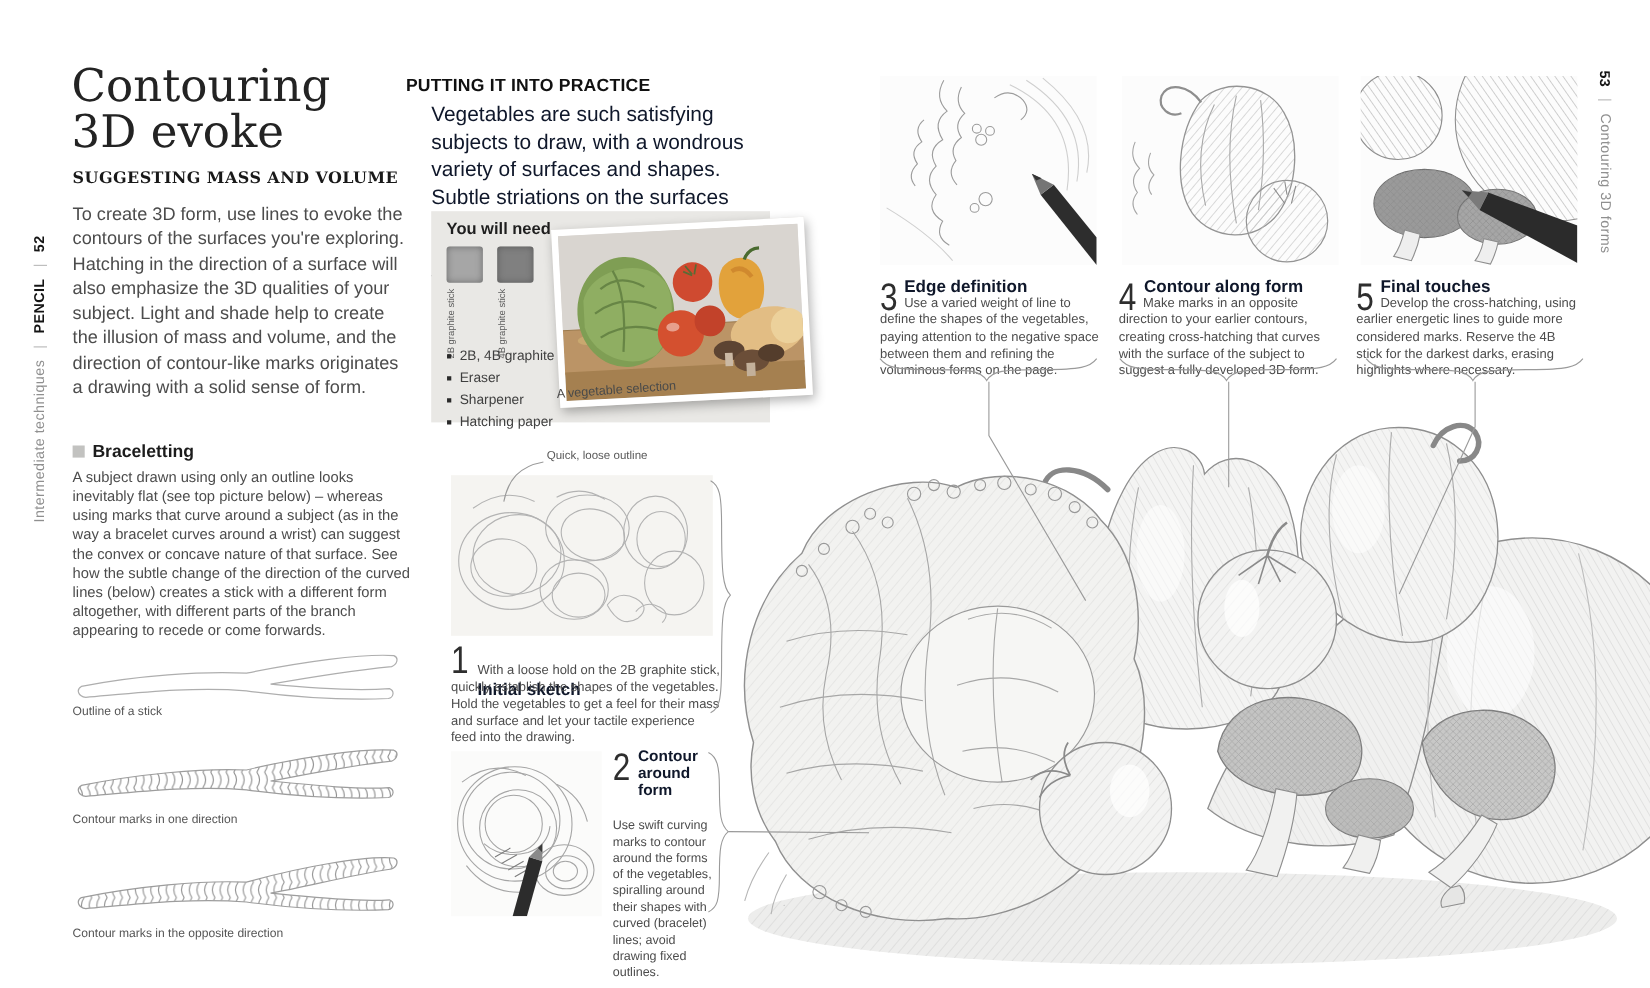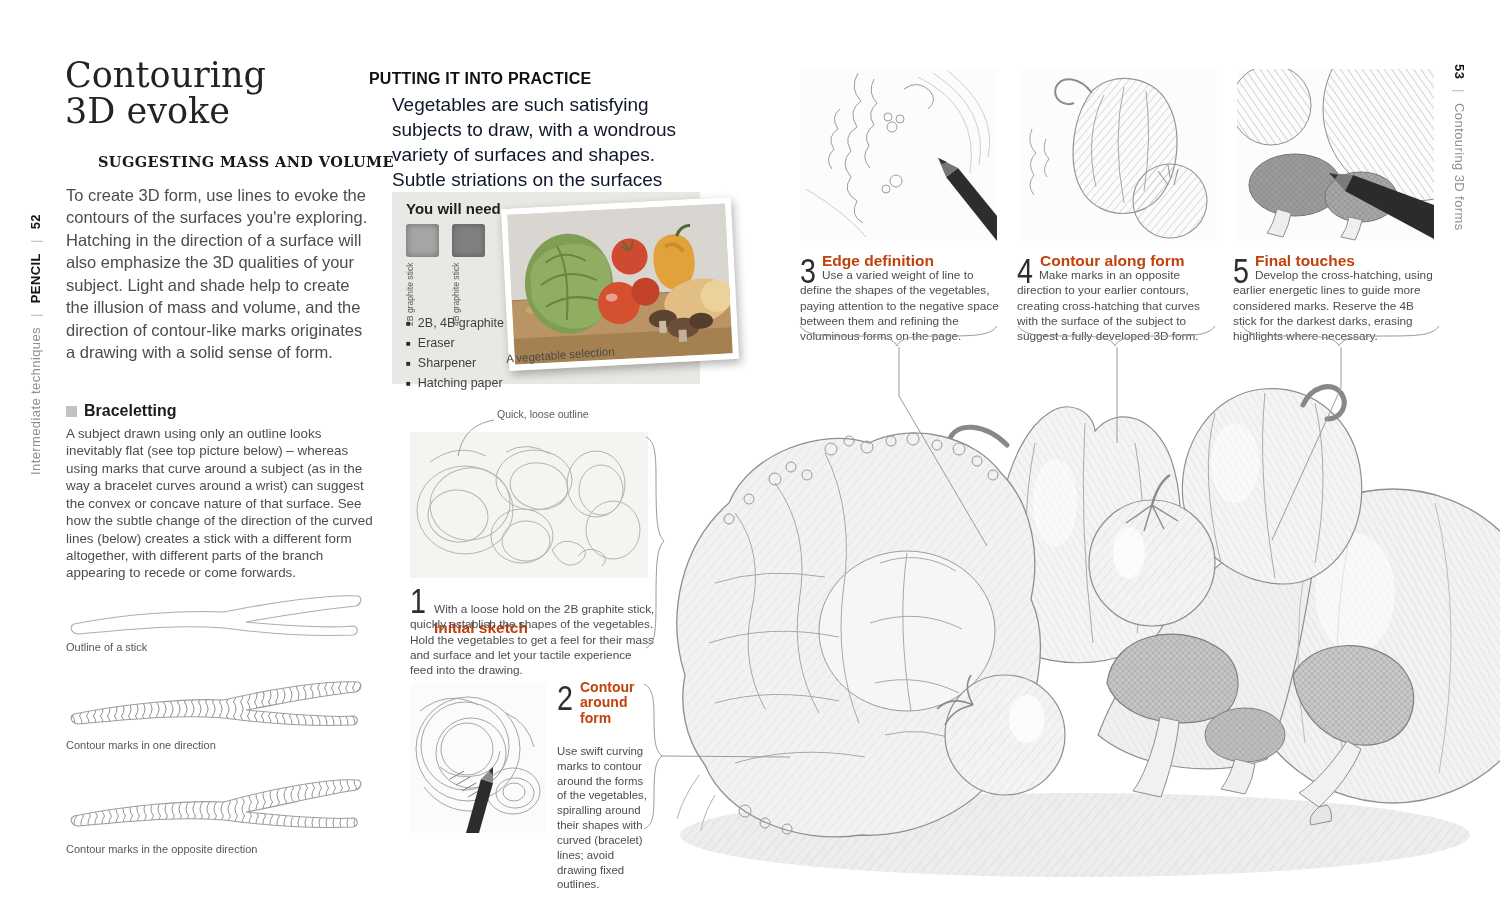--- a/index.html
+++ b/index.html
@@ -8,21 +8,21 @@
   .abs{position:absolute;}
 
   
   .vside{writing-mode:vertical-rl;white-space:nowrap;font-size:13px;letter-spacing:.4px;}
   .vflip{transform:rotate(180deg);}
   .vside .muted{color:#8f8f8f;}
   .vside .divider{color:#bdbdbd;margin:6px 0;}
   .vside .strong{color:#141414;font-weight:bold;}
 
   
-  .title{font-family:"DejaVu Serif",serif;font-size:35px;line-height:1.02;color:#232323;font-weight:500;}
+  .title{font-family:"DejaVu Serif",serif;font-size:41px;line-height:1.02;color:#232323;font-weight:500;}
   .kicker{font-family:"DejaVu Serif",serif;font-size:14.5px;font-weight:bold;color:#191919;letter-spacing:.4px;}
   .intro{font-size:16.5px;line-height:1.36;color:#4c4c4c;}
   .b-head{font-size:16px;font-weight:bold;color:#1c1c1c;}
   .b-square{display:inline-block;width:11px;height:11px;background:#c2c2c0;margin-right:7px;position:relative;top:1px;}
   .b-body{font-size:13.4px;line-height:1.3;color:#4c4c4c;}
   .cap{font-size:11px;color:#565656;}
 
   
   .prac-head{font-size:16px;font-weight:bold;color:#111;letter-spacing:.2px;}
   .prac-body{font-size:19px;line-height:1.32;color:#0f172a;}
@@ -30,21 +30,21 @@
   .ywn-title{font-size:15px;font-weight:bold;color:#1e1e1e;}
   .swatch{position:absolute;width:33px;height:33px;border-radius:3px;box-shadow:inset 0 0 7px rgba(60,60,60,.55);}
   .swlabel{position:absolute;writing-mode:vertical-rl;transform:rotate(180deg);font-size:8.6px;color:#5c5c5c;line-height:1.15;height:64px;text-align:left;}
   .ywn-items{font-size:12.5px;line-height:19px;color:#3f3f3f;}
   .ywn-items .bullet{font-size:8px;color:#2a2a2a;margin-right:7px;position:relative;top:-1.5px;}
   .photo{position:absolute;border:6px solid #fff;box-shadow:2px 4px 10px rgba(0,0,0,.30);transform:rotate(-3deg);background:#d8d4cf;}
   .photo-cap{font-size:11.5px;color:#4a4a4a;transform:rotate(-4deg);}
 
   .note{font-size:10.5px;color:#5a5a5a;}
   .stepnum{font-size:35px;color:#2e2e2e;line-height:1;font-weight:400;transform:scaleX(.82);transform-origin:left top;}
-  .steptitle{font-size:15.5px;font-weight:bold;color:#c2410c;}
+  .steptitle{font-size:15.5px;font-weight:bold;color:#0f172a;}
   .stepbody{font-size:11.8px;line-height:1.3;color:#4c4c4c;}
   .sketchbox{background:#f5f4f1;}
   .tp{background:#fcfcfc;}
 </style>
 </head>
 <body>
 
 <div class="page">
 
   <div class="abs vside vflip" style="left:28px;top:60px;height:415px;">
@@ -58,21 +58,21 @@
   <div class="abs vside" style="left:1452px;top:64px;height:420px;">
     <span class="strong">53</span>
     <span class="divider">|</span>
     <span class="muted">Contouring 3D forms</span>
   </div>
 
   <div class="abs title" style="left:65px;top:58px;">
     <div>Contouring</div>
     <div>3D evoke</div>
   </div>
-  <div class="abs kicker" style="left:66px;top:153px;margin-left:32px;">SUGGESTING MASS AND VOLUME</div>
+  <div class="abs kicker" style="left:66px;top:153px;">SUGGESTING MASS AND VOLUME</div>
   <div class="abs intro" style="left:66px;top:184px;width:308px;">To create 3D form, use lines to evoke the contours of the surfaces you're exploring. Hatching in the direction of a surface will also emphasize the 3D qualities of your subject. Light and shade help to create the illusion of mass and volume, and the direction of contour-like marks originates a drawing with a solid sense of form.</div>
 
   <div class="abs" style="left:66px;top:402px;">
     <span class="b-square"></span><span class="b-head">Braceletting</span>
   </div>
   <div class="abs b-body" style="left:66px;top:425px;width:314px;">A subject drawn using only an outline looks inevitably flat (see top picture below) – whereas using marks that curve around a subject (as in the way a bracelet curves around a wrist) can suggest the convex or concave nature of that surface. See how the subtle change of the direction of the curved lines (below) creates a stick with a different form altogether, with different parts of the branch appearing to recede or come forwards.</div>
 
   <svg class="abs" style="left:64px;top:592px;" width="304" height="50" viewBox="0 0 304 50">
     <path d="M10,32 C60,22 120,18 160,20 C210,10 266,2 294,4 C299,6 297,12 292,14 C252,18 216,24 182,30 C222,34 264,36 290,34 C295,36 294,42 289,43 C240,45 190,40 160,36 C110,32 60,38 14,42 C7,41 5,35 10,32 Z" fill="#ffffff" stroke="#aeaeae" stroke-width="1.1"></path>
   </svg>

